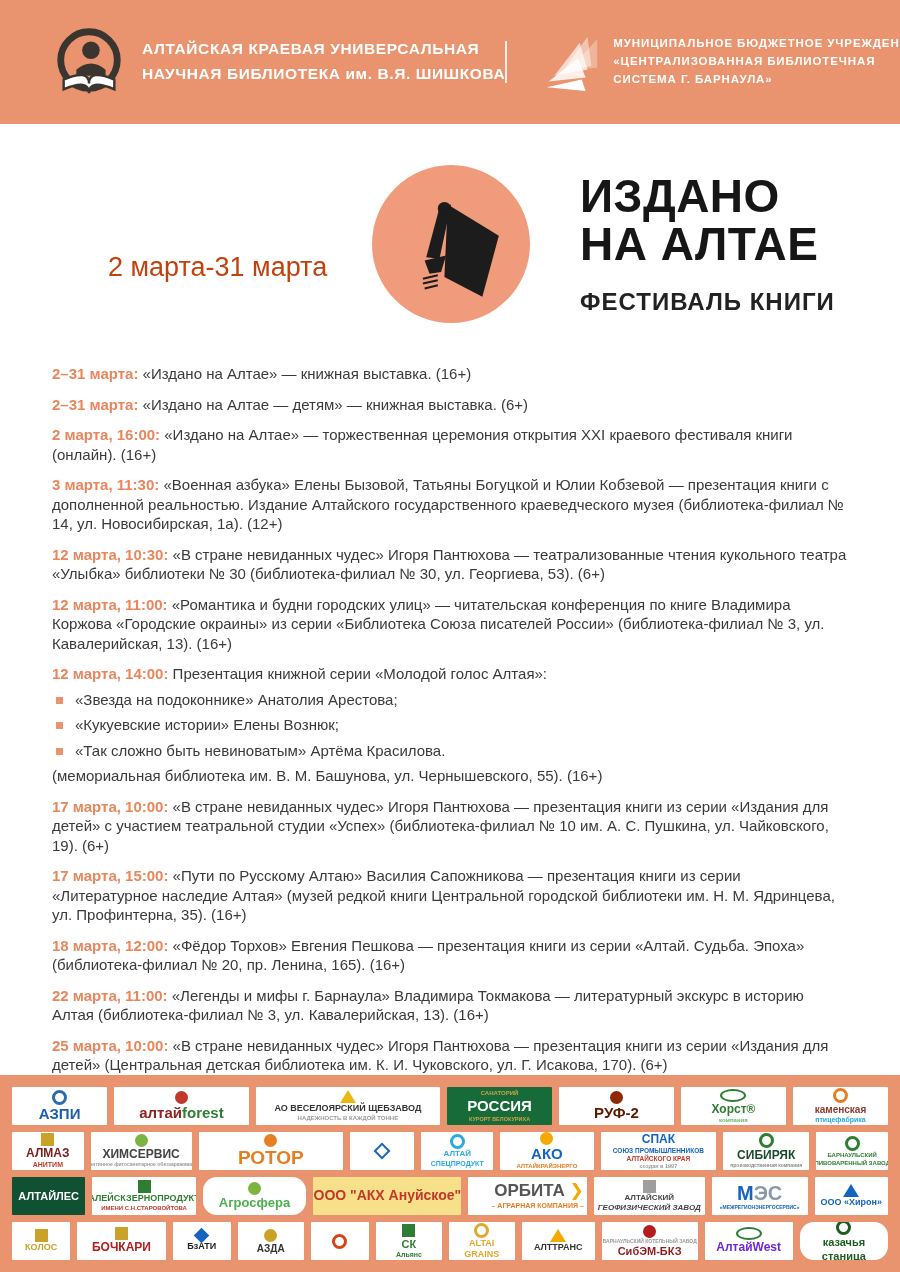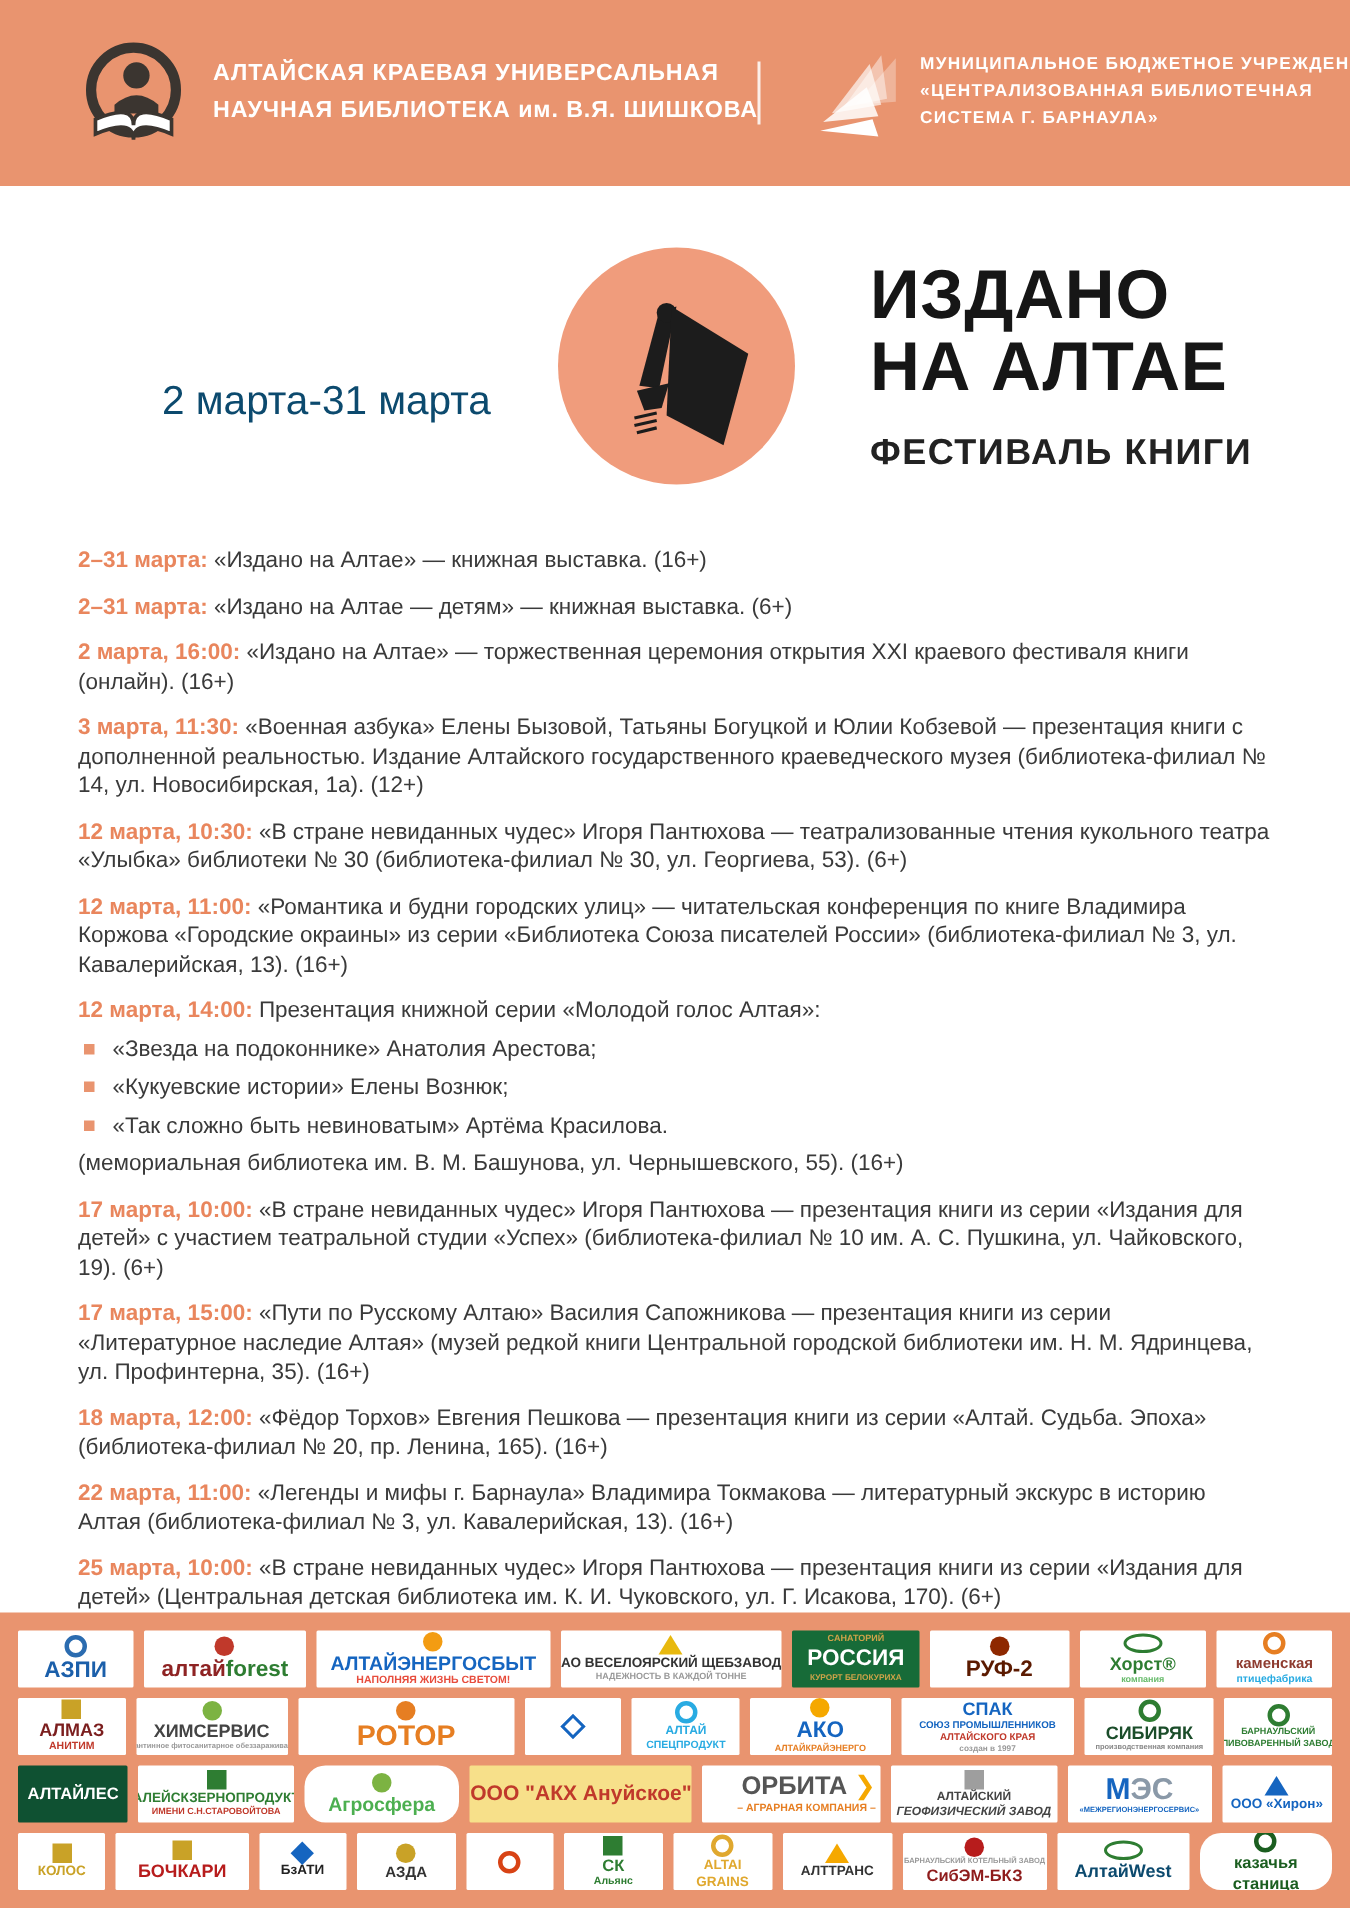--- a/index.html
+++ b/index.html
@@ -12,21 +12,21 @@
   .hdr-left{display:flex;align-items:center;gap:14px;}
   .hdr-logo1{width:78px;height:78px;flex:none;}
   .hdr-text1{color:#fff;font-weight:700;font-size:15.5px;letter-spacing:.6px;line-height:1.6;white-space:nowrap;}
   .hdr-divider{width:2px;height:42px;background:rgba(255,255,255,.85);margin:0 34px 0 auto;flex:none;}
   .hdr-right{display:flex;align-items:center;gap:10px;}
   .hdr-logo2{width:62px;height:62px;flex:none;}
   .hdr-text2{color:#fff;font-weight:700;font-size:11.5px;letter-spacing:.9px;line-height:1.55;white-space:nowrap;}
 
   
   .hero{height:212px;display:flex;align-items:center;padding-left:108px;box-sizing:border-box;flex:none;margin-top:14px;}
-  .hero-dates{color:#0c4a6e;font-size:27px;font-weight:500;width:228px;flex:none;margin-top:47px;}
+  .hero-dates{color:#c2410c;font-size:27px;font-weight:500;width:228px;flex:none;margin-top:47px;}
   .hero-circle{width:158px;height:158px;border-radius:50%;background:#F09C7C;flex:none;margin-left:36px;
                display:flex;align-items:center;justify-content:center;}
   .hero-circle svg{width:132px;height:132px;}
   .hero-titles{margin-left:50px;}
   .hero-title{font-size:46px;font-weight:800;color:#161616;line-height:1.05;letter-spacing:.5px;}
   .hero-subtitle{margin-top:20px;font-size:24px;font-weight:600;color:#222;letter-spacing:1px;}
 
   
   .events{padding:14px 52px 0 52px;flex:1;overflow:hidden;}
   .event{font-size:15px;line-height:1.3;color:#3A3A3A;margin:0 0 11px 0;}
@@ -134,25 +134,20 @@
   <div class="footer">
       <div class="logo-row">
         <div class="logo-tile" style="flex: 9 1 0px;">
           <span class="ic ic-ring" style="border-color: rgb(43, 108, 176);"></span>
           <div class="logo-line" style="color: rgb(27, 95, 170); font-size: 15px;">АЗПИ</div>
         </div>
         <div class="logo-tile" style="flex: 13 1 0px;">
           <span class="ic ic-circle" style="background: rgb(192, 57, 43);"></span>
           <div class="logo-line" style="color: rgb(142, 35, 35); font-size: 15px;">алтай<span style="color: rgb(46, 125, 50);">forest</span></div>
         </div>
-        <div class="logo-tile" style="flex: 19 1 0px;">
-          <span class="ic ic-circle" style="background: rgb(243, 156, 18);"></span>
-          <div class="logo-line" style="color: rgb(21, 101, 192); font-size: 13px;">АЛТАЙЭНЕРГОСБЫТ</div>
-          <div class="logo-line" style="color: rgb(231, 76, 60); font-size: 7px;">НАПОЛНЯЯ ЖИЗНЬ СВЕТОМ!</div>
-        </div>
         <div class="logo-tile" style="flex: 18 1 0px;">
           <span class="ic ic-triangle" style="border-bottom-color: rgb(232, 185, 15);"></span>
           <div class="logo-line" style="color: rgb(51, 51, 51); font-size: 9px;">АО ВЕСЕЛОЯРСКИЙ ЩЕБЗАВОД</div>
           <div class="logo-line" style="color: rgb(153, 153, 153); font-size: 6px;">НАДЕЖНОСТЬ В КАЖДОЙ ТОННЕ</div>
         </div>
         <div class="logo-tile" style="flex: 10 1 0px; background: rgb(23, 107, 56);">
           <div class="logo-line" style="color: rgb(205, 163, 73); font-size: 6px;">САНАТОРИЙ</div>
           <div class="logo-line" style="color: rgb(255, 255, 255); font-size: 15px;">РОССИЯ</div>
           <div class="logo-line" style="color: rgb(205, 163, 73); font-size: 5.5px;">КУРОРТ БЕЛОКУРИХА</div>
         </div>
@@ -284,21 +279,21 @@
           <span class="ic ic-triangle" style="border-bottom-color: rgb(245, 168, 0);"></span>
           <div class="logo-line" style="color: rgb(51, 51, 51); font-size: 9px;">АЛТТРАНС</div>
         </div>
         <div class="logo-tile" style="flex: 12 1 0px;">
           <span class="ic ic-circle" style="background: rgb(183, 28, 28);"></span>
           <div class="logo-line" style="color: rgb(153, 153, 153); font-size: 5px;">БАРНАУЛЬСКИЙ КОТЕЛЬНЫЙ ЗАВОД</div>
           <div class="logo-line" style="color: rgb(142, 28, 28); font-size: 11px;">СибЭМ-БКЗ</div>
         </div>
         <div class="logo-tile" style="flex: 11 1 0px;">
           <span class="ic ic-oval" style="border-color: rgb(46, 125, 50);"></span>
-          <div class="logo-line" style="color: #0c4a6e; font-size: 12px;">АлтайWest</div>
+          <div class="logo-line" style="color: #6d28d9; font-size: 12px;">АлтайWest</div>
         </div>
         <div class="logo-tile" style="flex: 11 1 0px; border-radius: 14px;">
           <span class="ic ic-ring" style="border-color: rgb(27, 94, 32);"></span>
           <div class="logo-line" style="color: rgb(27, 94, 32); font-size: 11px;">казачья</div>
           <div class="logo-line" style="color: rgb(27, 94, 32); font-size: 11px;">станица</div>
         </div>
       </div>
     </div>
 
 </div>

